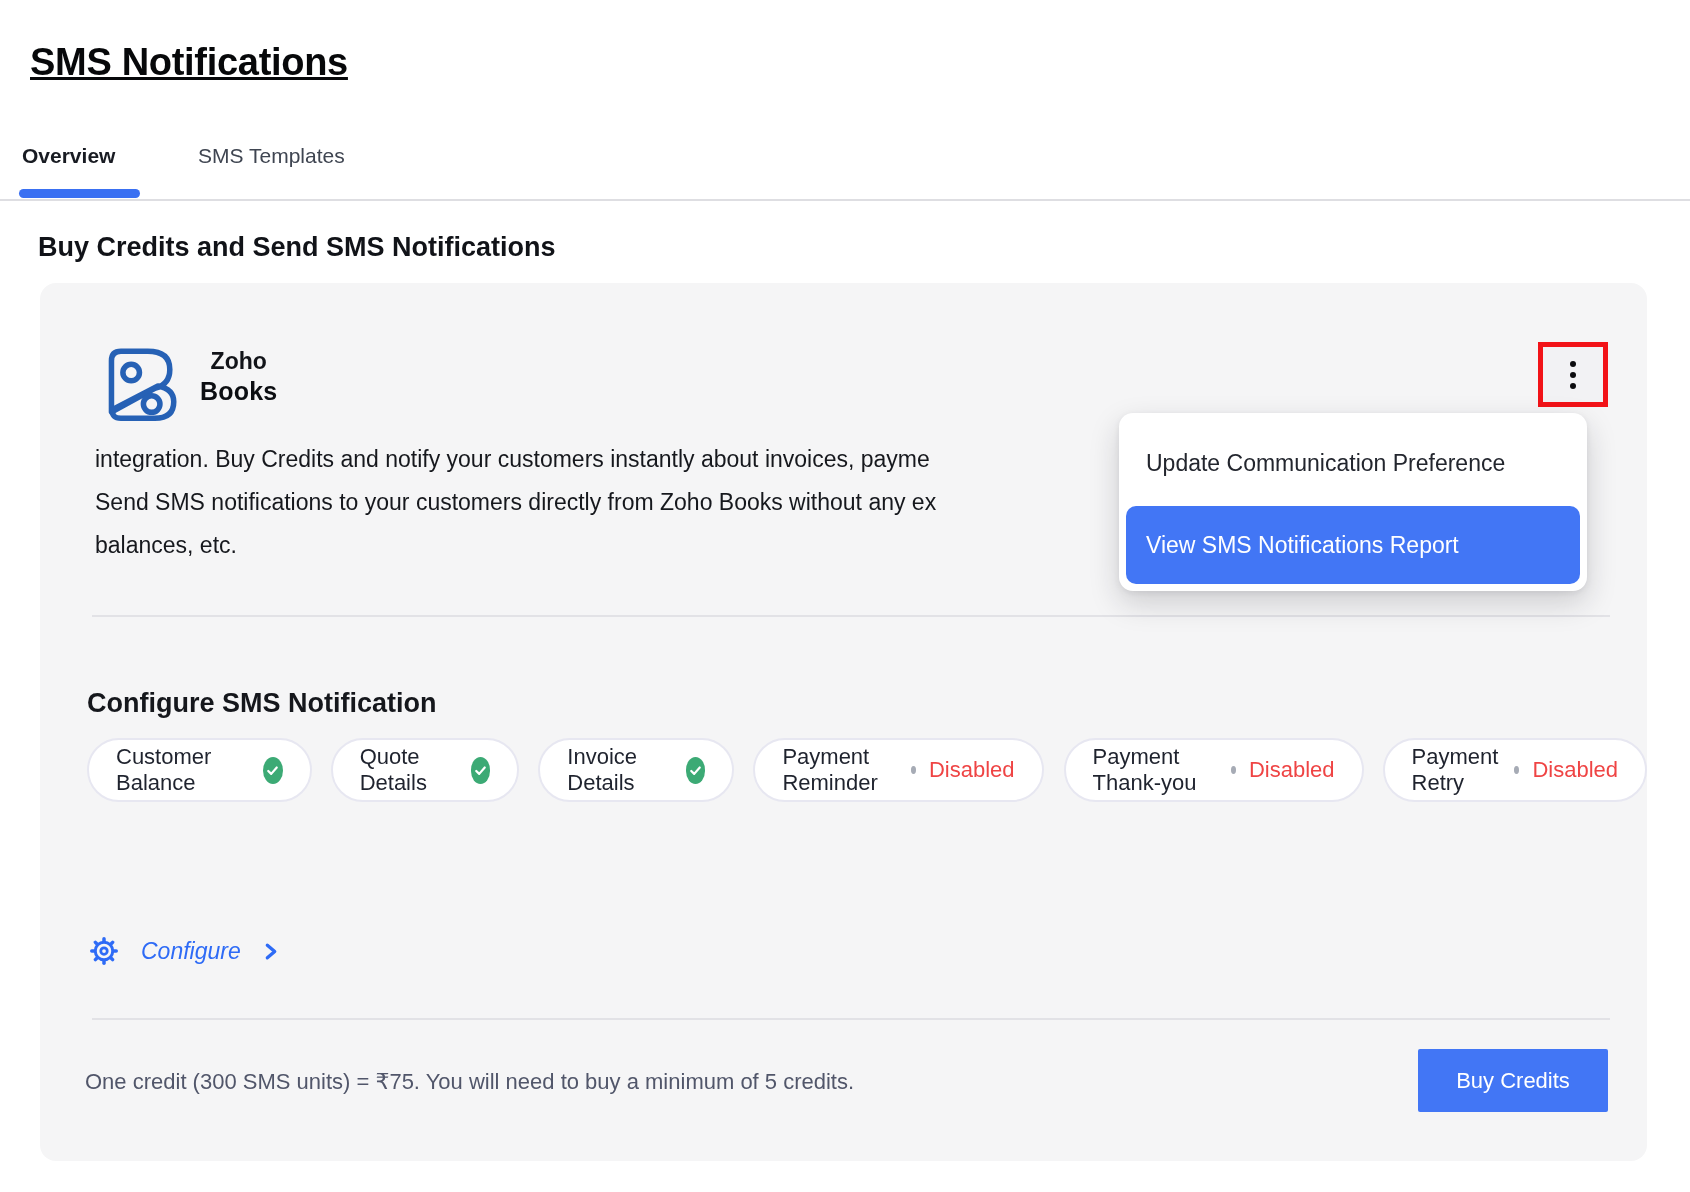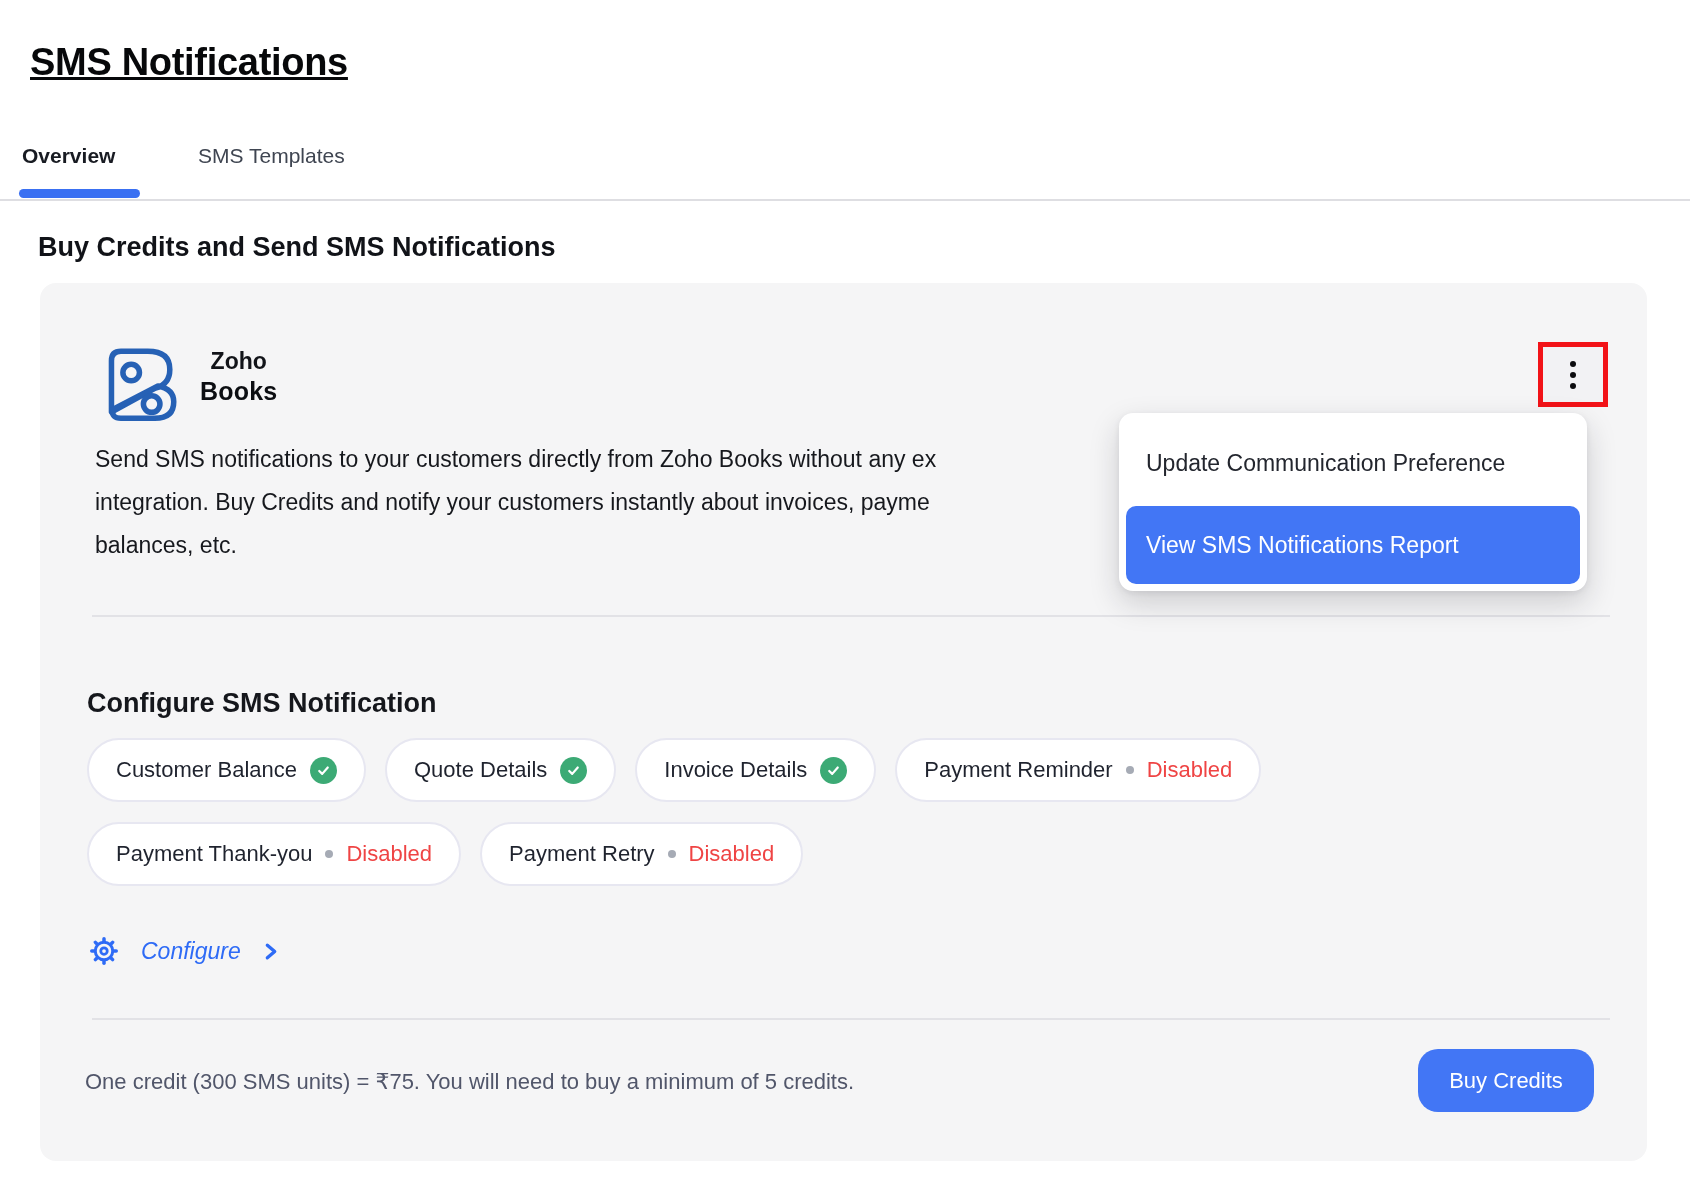--- a/index.html
+++ b/index.html
@@ -36,34 +36,34 @@
     border-radius:14px;padding:7px;box-shadow:0 12px 30px rgba(25,28,40,.18), 0 2px 6px rgba(25,28,40,.08);z-index:10;}
   .dd-item{display:flex;align-items:center;height:86px;padding-left:20px;font-size:23px;color:#23262e;cursor:pointer;border-radius:10px;}
   .dd-item.selected{height:78px;background:#4276f5;color:#ffffff;}
 
   .divider{position:absolute;left:52px;width:1518px;height:2px;background:#e2e2e6;}
   .divider-1{top:332px;}
   .divider-2{top:735px;}
 
   .config-heading{position:absolute;left:47px;top:378px;font-size:27px;font-weight:700;color:#15171c;}
 
-  .pills{position:absolute;left:47px;top:455px;display:flex;flex-direction:column;gap:20px;}
+  .pills{position:absolute;left:47px;top:455px;display:flex;flex-direction:row;gap:20px;}
   .pill-row{display:flex;gap:19px;}
   .pill{display:flex;align-items:center;gap:13px;height:64px;box-sizing:border-box;padding:0 27px;
     background:#ffffff;border:2px solid #e7e7f1;border-radius:34px;font-size:22px;color:#1f232e;cursor:pointer;}
   .check-badge{width:27px;height:27px;border-radius:50%;background:#3caa75;display:flex;align-items:center;justify-content:center;}
   .bullet-dot{width:8px;height:8px;border-radius:50%;background:#a6abb5;}
   .pill-status{color:#ef4444;}
 
   .configure-link{position:absolute;left:49px;top:653px;display:flex;align-items:center;gap:22px;cursor:pointer;font-style:italic;}
   .configure-label{font-size:23px;font-weight:500;color:#2e6bf6;}
 
   .footer-note{position:absolute;left:45px;top:786px;font-size:22px;color:#51566a;}
-  .buy-btn{position:absolute;left:1378px;top:766px;width:176px;height:63px;background:#4276f5;color:#ffffff;
-    border:none;border-radius:20px;font-size:22px;font-weight:500;font-family:inherit;
+  .buy-btn{position:absolute;left:1378px;top:766px;width:190px;height:63px;background:#4276f5;color:#ffffff;
+    border:none;border-radius:2px;font-size:22px;font-weight:500;font-family:inherit;
     display:flex;align-items:center;justify-content:center;cursor:pointer;}
 </style>
 </head>
 <body>
 
 <h1 class="page-title">SMS Notifications</h1>
 
 <div class="tab tab-overview">Overview</div>
 <div class="tab tab-templates">SMS Templates</div>
 <div class="tab-underline"></div>
@@ -82,22 +82,22 @@
         <circle cx="63" cy="80" r="10.5"></circle>
       </svg>
     </span>
     <div class="brand-text">
       <div class="brand-zoho">Zoho</div>
       <div class="brand-books">Books</div>
     </div>
   </div>
 
   <div class="desc">
+    <div>integration. Buy Credits and notify your customers instantly about invoices, payme</div>
     <div>Send SMS notifications to your customers directly from Zoho Books without any ex</div>
-    <div>integration. Buy Credits and notify your customers instantly about invoices, payme</div>
     <div>balances, etc.</div>
   </div>
 
   <div class="menu-btn" title="">
     <span class="kebab">
         <i></i>
         <i></i>
         <i></i>
       </span>
   </div>

